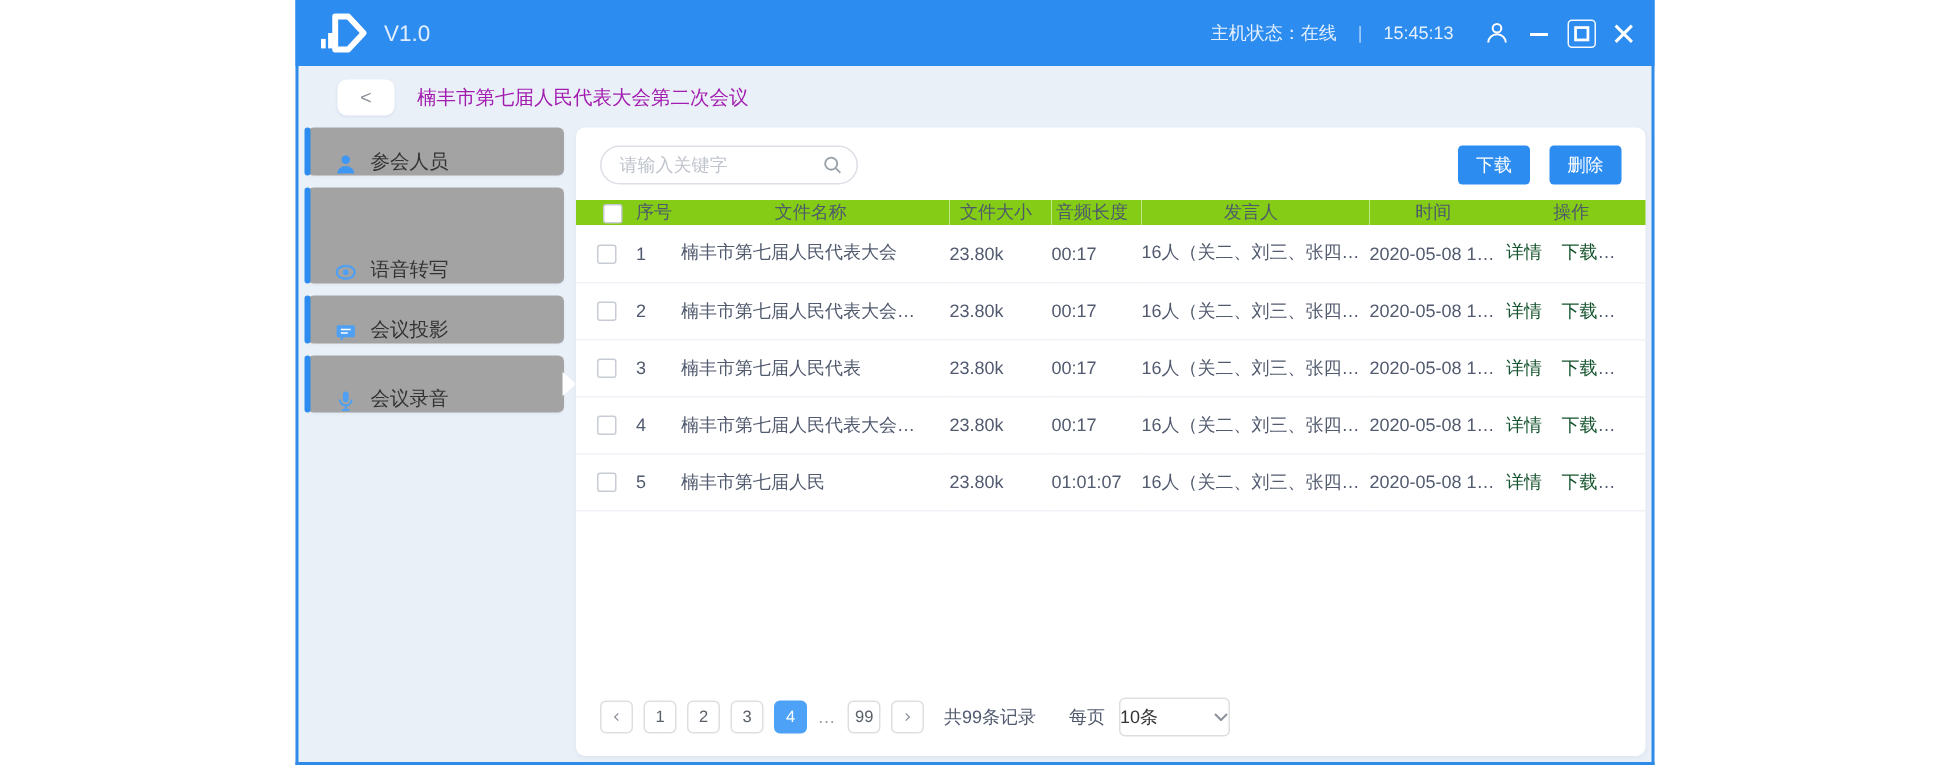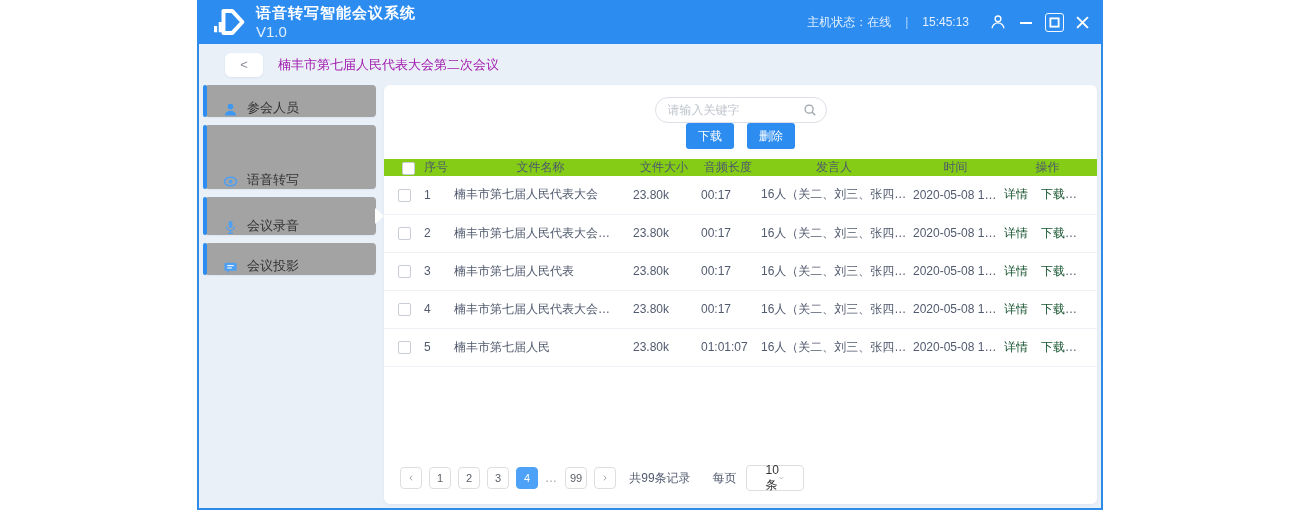--- a/index.html
+++ b/index.html
@@ -42,21 +42,21 @@
   .side-card.tall { height:64px; }
   .side-card.active { height:38px; }
   .side-card.active::after { content:""; position:absolute; right:-8px; top:50%; transform:translateY(-50%);
                              border-top:8px solid transparent; border-bottom:8px solid transparent;
                              border-left:9px solid #fff; }
   .side-ico { width:15px; height:15px; flex:0 0 15px; display:block; }
 
   
   .panel { position:absolute; left:185px; top:85px; width:713px; height:419px;
            background:#fff; border-radius:6px; box-shadow:0 1px 3px rgba(40,80,140,.07); }
-  .toolbar { display:flex; align-items:center; justify-content:space-between; padding:12px 16px 10px 16px;flex-direction:column; }
+  .toolbar { display:flex; align-items:center; justify-content:space-between; padding:12px 16px 10px 16px; }
   .search { position:relative; width:172px; }
   .search input { width:100%; height:26px; border:1px solid #DCDFE6; border-radius:14px;
                   padding:0 30px 0 12px; font-size:12px; color:#333; outline:none;
                   font-family:"Liberation Sans","DejaVu Sans",sans-serif; }
   .search input::placeholder { color:#BFC4CC; }
   .search-icon { position:absolute; right:10px; top:6px; width:14px; height:14px; }
   .toolbar-btns { display:flex; gap:13px; }
   .blue-btn { width:48px; height:26px; background:#2D8CF0; color:#fff; border:none; border-radius:3px;
               font-size:12px; cursor:pointer; font-family:"Liberation Sans","DejaVu Sans",sans-serif; }
 
@@ -73,40 +73,39 @@
   
   .pagination { position:absolute; left:16px; bottom:13px; display:flex; align-items:center;
                 font-size:12px; color:#515a6e; }
   .pg-btn { min-width:22px; height:22px; padding:0 4px; border:1px solid #DCDFE2; background:#fff;
             border-radius:4px; margin-right:7px; display:flex; align-items:center; justify-content:center;
             color:#5a6068; font-size:11px; cursor:pointer; }
   .pg-btn.active { background:#4DA2F7; border-color:#4DA2F7; color:#fff; }
   .pg-ellipsis { margin-right:7px; color:#9aa0a8; letter-spacing:1px; }
   .pg-total { margin-left:6px; }
   .pg-perpage-label { margin-left:22px; }
-  .pg-select { width:58px; height:26px; border:1px solid #DCDFE2; border-radius:4px; margin-left:9px;
-               display:flex; align-items:center; justify-content:space-between; padding:0 19px;
+  .pg-select { width:74px; height:26px; border:1px solid #DCDFE2; border-radius:4px; margin-left:9px;
+               display:flex; align-items:center; justify-content:space-between; padding:0 0;
                color:#333; font-weight:500; cursor:pointer; background:#fff; }
   .chev { width:10px; height:6px; }
 </style>
 </head>
 <body>
 
 <div class="stage">
   <div class="window">
 
     <header class="topbar">
       <div class="brand">
         <svg class="brand-logo" viewBox="0 0 44 38">
           <path d="M15 5 H26 L39 19 L26 33 H15 Z" fill="none" stroke="#fff" stroke-width="5" stroke-linejoin="round"></path>
           <rect x="3" y="24" width="4" height="8" fill="#fff"></rect>
           <rect x="9" y="19" width="4" height="13" fill="#fff"></rect>
         </svg>
         <div>
-          <div class="brand-title">语音转写智能会议系统</div>
           <div class="brand-version">V1.0</div>
         </div>
       </div>
       <div class="topbar-right">
         <span>主机状态：在线</span>
         <span class="tb-sep">|</span>
         <span>15:45:13</span>
         <span class="tb-icon" style="margin-left:8px;">
           <svg width="18" height="18" viewBox="0 0 20 20" fill="none" stroke="#fff" stroke-width="1.5">
             <circle cx="10" cy="6.5" r="3.2"></circle>
@@ -147,37 +146,37 @@
         </svg>
         <span>参会人员</span>
       </div>
       <div class="side-card tall">
         <svg class="side-ico" viewBox="0 0 16 16">
           <ellipse cx="8" cy="8" rx="6.4" ry="4.6" fill="none" stroke="#4DA0F4" stroke-width="1.6"></ellipse>
           <circle cx="8" cy="8" r="2" fill="#4DA0F4"></circle>
         </svg>
         <span>语音转写</span>
       </div>
+      <div class="side-card">
+        <svg class="side-ico" viewBox="0 0 16 16">
+          <rect x="1.5" y="3" width="13" height="8.5" rx="1.2" fill="#4DA0F4"></rect>
+          <line x1="4.5" y1="6" x2="11.5" y2="6" stroke="#fff" stroke-width="1.1"></line>
+          <line x1="4.5" y1="8.5" x2="9.5" y2="8.5" stroke="#fff" stroke-width="1.1"></line>
+          <path d="M4.5,11.5 L4.5,14 L7,11.5 Z" fill="#4DA0F4"></path>
+        </svg>
+        <span>会议投影</span>
+      </div>
       <div class="side-card active">
         <svg class="side-ico" viewBox="0 0 16 16">
           <rect x="6" y="1" width="4" height="7.5" rx="2" fill="#4DA0F4"></rect>
           <path d="M3.8,6.8 a4.2,4.2 0 0 0 8.4,0" fill="none" stroke="#4DA0F4" stroke-width="1.4"></path>
           <line x1="8" y1="11.2" x2="8" y2="13.6" stroke="#4DA0F4" stroke-width="1.4"></line>
           <line x1="5.4" y1="14.2" x2="10.6" y2="14.2" stroke="#4DA0F4" stroke-width="1.4"></line>
         </svg>
         <span>会议录音</span>
-      </div>
-      <div class="side-card">
-        <svg class="side-ico" viewBox="0 0 16 16">
-          <rect x="1.5" y="3" width="13" height="8.5" rx="1.2" fill="#4DA0F4"></rect>
-          <line x1="4.5" y1="6" x2="11.5" y2="6" stroke="#fff" stroke-width="1.1"></line>
-          <line x1="4.5" y1="8.5" x2="9.5" y2="8.5" stroke="#fff" stroke-width="1.1"></line>
-          <path d="M4.5,11.5 L4.5,14 L7,11.5 Z" fill="#4DA0F4"></path>
-        </svg>
-        <span>会议投影</span>
       </div>
     </aside>
 
     <main class="panel">
       <div class="toolbar">
         <div class="search">
           <input type="text" placeholder="请输入关键字" style="">
           <svg class="search-icon" viewBox="0 0 16 16" fill="none" stroke="#9aa0a8" stroke-width="1.4">
             <circle cx="7" cy="7" r="4.6"></circle>
               <line x1="10.6" y1="10.6" x2="14" y2="14"></line>

